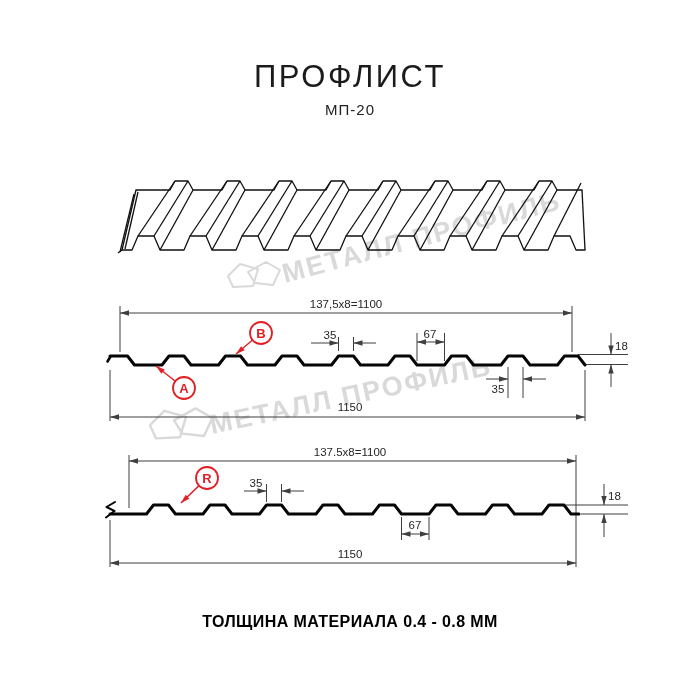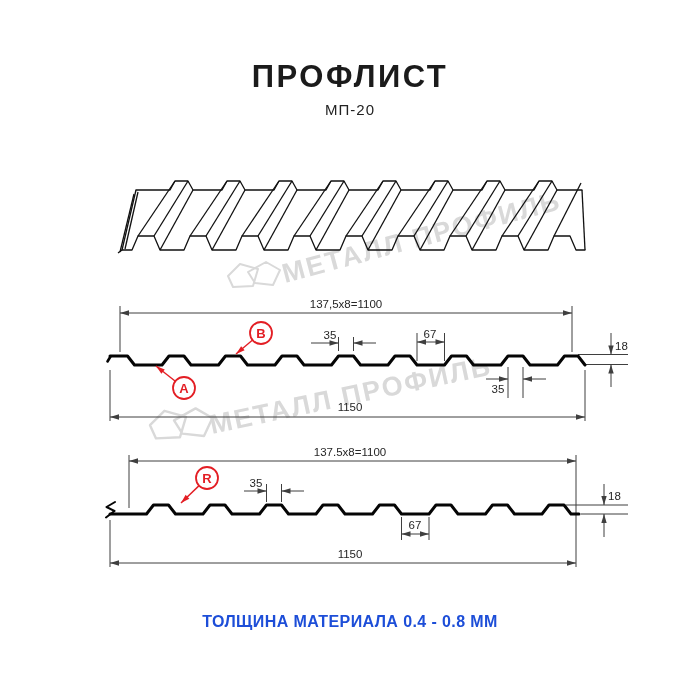--- a/index.html
+++ b/index.html
@@ -1,24 +1,24 @@
 <!DOCTYPE html>
 <html style="--red: #e31e24; --wm: #d9d9d9;"><head>
 <meta charset="utf-8">
 <style>
   html,body{margin:0;padding:0;}
   body{width:700px;height:700px;background:#ffffff;position:relative;overflow:hidden;
        font-family:"Liberation Sans",sans-serif;}
   .page{position:absolute;inset:0;background:#fff;}
   .title{position:absolute;top:59px;left:0;width:100%;text-align:center;
-         font-size:31px;font-weight:700;letter-spacing:2.5px;color:#1b1b1b;}
+         font-size:31px;font-weight:400;letter-spacing:2.5px;color:#1b1b1b;}
   .subtitle{position:absolute;top:101px;left:0;width:100%;text-align:center;
          font-size:15px;font-weight:400;letter-spacing:1px;color:#222;}
   .footer{position:absolute;top:613px;left:0;width:100%;text-align:center;
-         font-size:16px;font-weight:700;letter-spacing:.4px;color:#1d4ed8;}
+         font-size:16px;font-weight:700;letter-spacing:.4px;color:#000000;}
   svg.draw{position:absolute;left:0;top:0;width:700px;height:700px;}
   text.dim{font-size:11.5px;fill:#262626;font-family:"Liberation Sans",sans-serif;}
   text.lab{font-size:13px;font-weight:700;fill:var(--red,#e31e24);
            font-family:"Liberation Sans",sans-serif;}
   circle.redc{stroke:var(--red,#e31e24);stroke-width:1.8;fill:none;}
   text.wm{font-size:27px;font-weight:700;fill:var(--wm,#d9d9d9);letter-spacing:2px;
           font-family:"Liberation Sans",sans-serif;}
   .wmlogo{stroke:var(--wm,#d9d9d9);stroke-width:2;fill:none;stroke-linejoin:round;}
 </style>
 </head>

